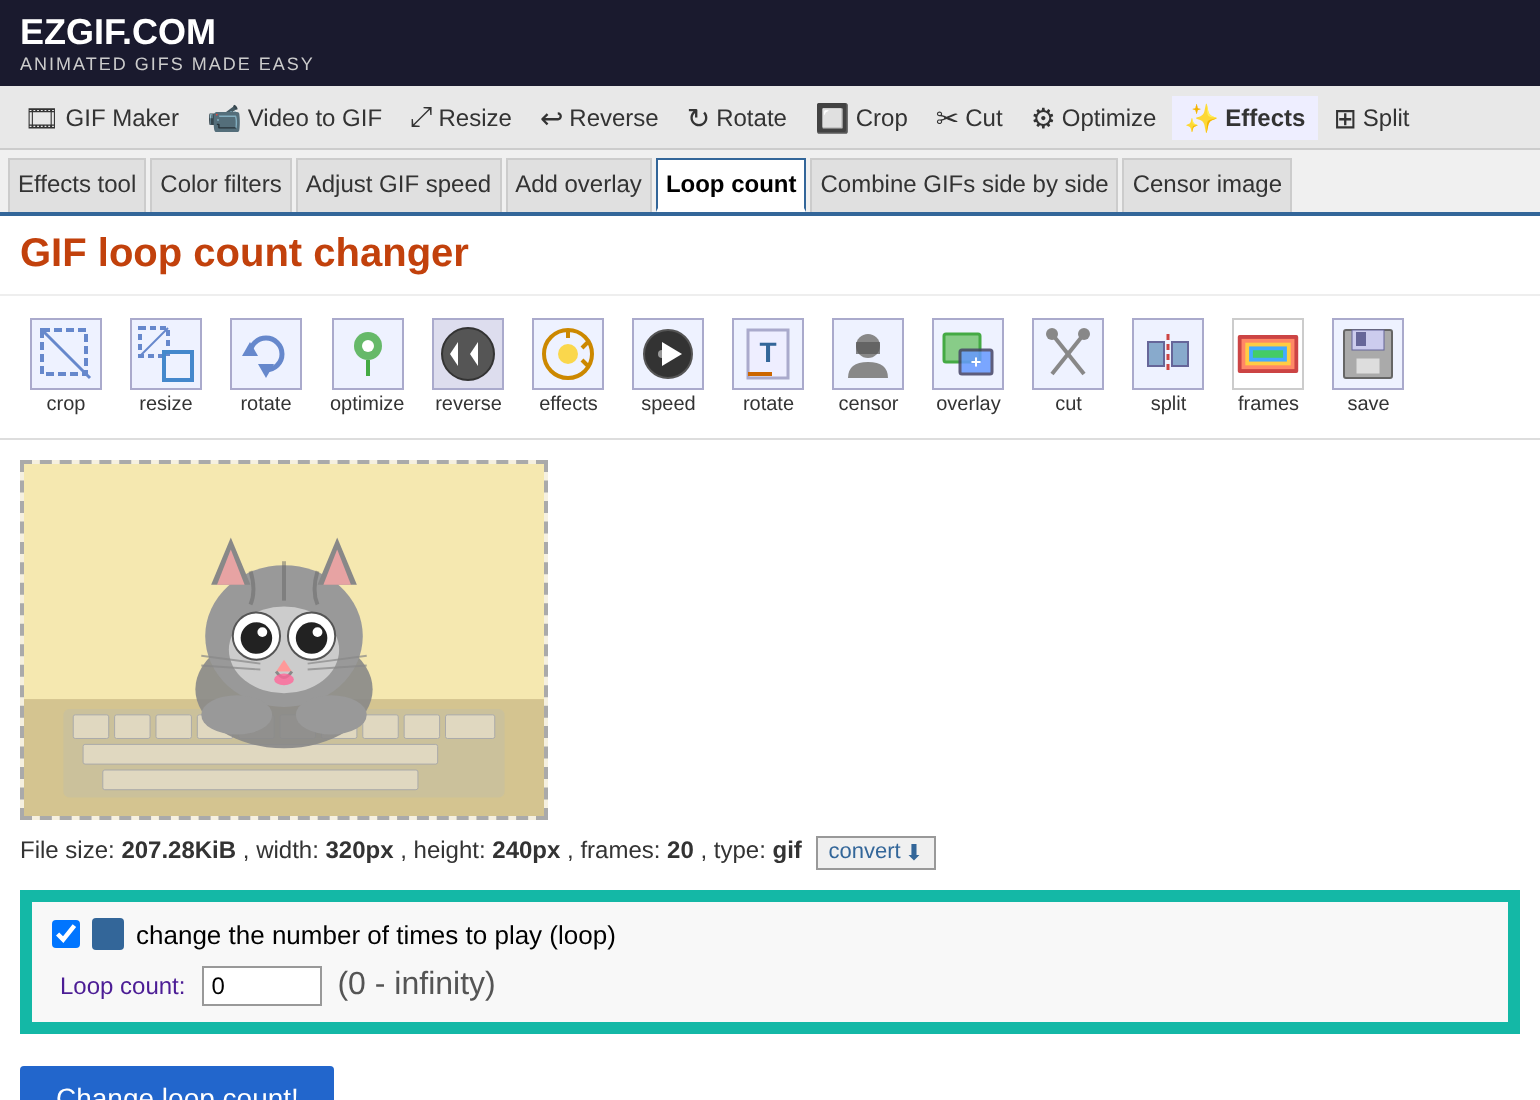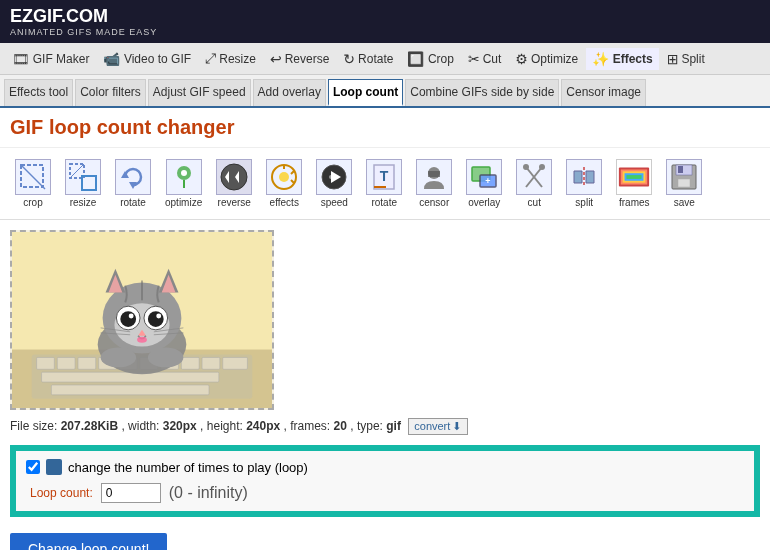--- a/index.html
+++ b/index.html
@@ -38,21 +38,21 @@
     
     .file-info { font-size: 12px; color: #333; margin-bottom: 10px; }
     .file-info strong { font-weight: bold; }
     .convert-btn { display: inline-flex; align-items: flex-start; gap: 2px; background: #f0f0f0; border: 1px solid #999; padding: 1px 5px; font-size: 11px; color: #336699; cursor: pointer; margin-left: 4px; }
 
     
     .loop-section { background: #f8f8f8; border: 6px solid #14b8a6; padding: 8px 10px; margin-bottom: 10px; }
     .checkbox-row { display: flex; align-items: center; gap: 6px; margin-bottom: 8px; }
     .checkbox-row input[type=checkbox] { width: 14px; height: 14px; }
     .loop-row { display: flex; align-items: center; gap: 8px; padding-left: 4px; }
-    .loop-row label { font-size: 12px; color: #c2410c; }
+    .loop-row label { font-size: 12px; color: #4c1d95; }
     .loop-input { width: 60px; border: 1px solid #999; padding: 2px 4px; font-size: 12px; }
     .loop-hint { font-size: 16px; color: #555; }
 
     
     .change-btn { background: #2266cc; color: #fff; border: none; padding: 8px 18px; font-size: 14px; cursor: pointer; border-radius: 2px; margin-top: 6px; }
   </style>
 </head>
 <body>
 
 <div class="header">

